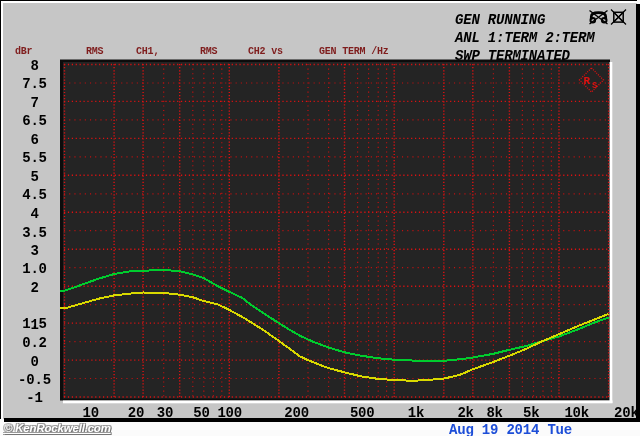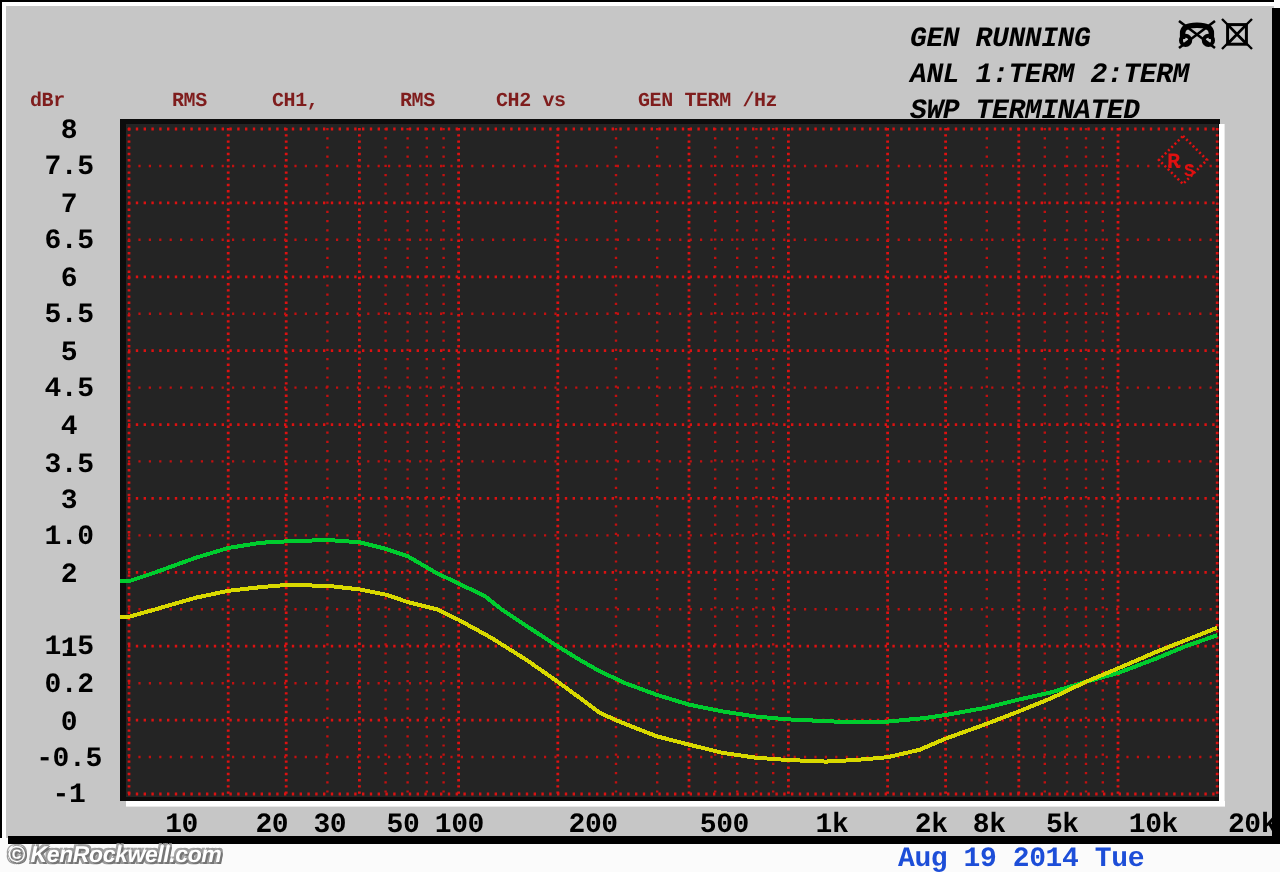--- a/index.html
+++ b/index.html
@@ -7,21 +7,21 @@
 #panel{position:absolute;left:0;top:0;width:636px;height:418px;background:#c6c6c6;
  border-top:1px solid #000;border-left:1px solid #000;
  box-shadow:inset 2px 2px 0 #fff;}
 #shR{position:absolute;left:636px;top:4px;width:4px;height:417px;background:#000;}
 #shB{position:absolute;left:4px;top:418px;width:636px;height:4px;background:#000;}
 .t{position:absolute;font-size:10px;line-height:14px;letter-spacing:-0.2px;color:#7f1d1d;white-space:pre;}
 #status{position:absolute;left:455px;top:10.5px;font-size:14px;line-height:18.47px;letter-spacing:-0.2px;color:#000;white-space:pre;font-style:italic;}
 .yl{position:absolute;left:10px;width:49px;text-align:center;font-size:14px;line-height:14px;letter-spacing:-0.2px;}
 .xl{position:absolute;top:405.5px;width:60px;text-align:right;font-size:14px;line-height:14px;letter-spacing:-0.2px;}
 #dt{position:absolute;left:449px;top:422.5px;font-size:14px;line-height:14px;letter-spacing:-0.2px;color:#1d4ed8;}
-#wm{position:absolute;left:4px;top:420.5px;font-family:"Liberation Sans",sans-serif;font-style:italic;font-weight:bold;font-size:11.5px;line-height:15px;color:#fff;text-shadow:1px 1px 0 #757575,-1px 1px 0 #9a9a9a,1px -1px 0 #9a9a9a,-1px -1px 0 #a5a5a5,0 1px 0 #808080,1px 0 0 #808080;letter-spacing:-0.2px;}
+#wm{position:absolute;left:4px;top:420.5px;font-family:"Liberation Sans",sans-serif;font-style:italic;font-weight:bold;font-size:11.5px;line-height:15px;color:#fff;text-shadow:1px 1px 0 #757575,-1px 1px 0 #9a9a9a,1px -1px 0 #9a9a9a,-1px -1px 0 #a5a5a5,0 1px 0 #808080,1px 0 0 #808080;letter-spacing:-0.2px;text-decoration:underline;}
 svg{position:absolute;left:0;top:0;}
 .gM{stroke:#dd1111;stroke-width:1.4;stroke-dasharray:1.2 1.9;}
 .gm{stroke:#c21010;stroke-width:1.2;stroke-dasharray:1.1 3.5;}
 .hM{stroke:#dd1111;stroke-width:1.4;stroke-dasharray:1.2 2.7;}
 .hm{stroke:#c21010;stroke-width:1.2;stroke-dasharray:1.1 4.1;}
 </style></head>
 <body>
 <div id="panel"></div>
 <div id="shR"></div>
 <div id="shB"></div>

